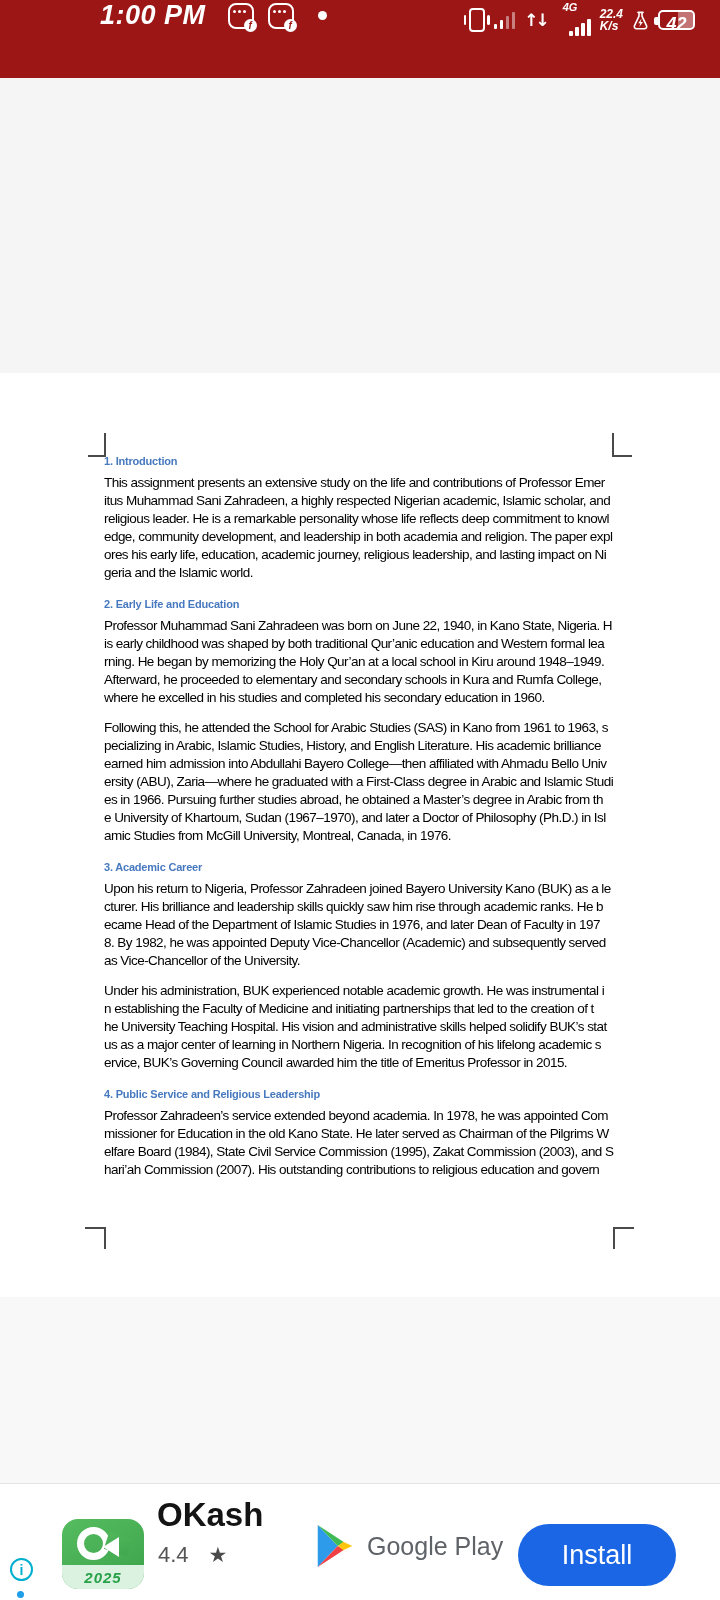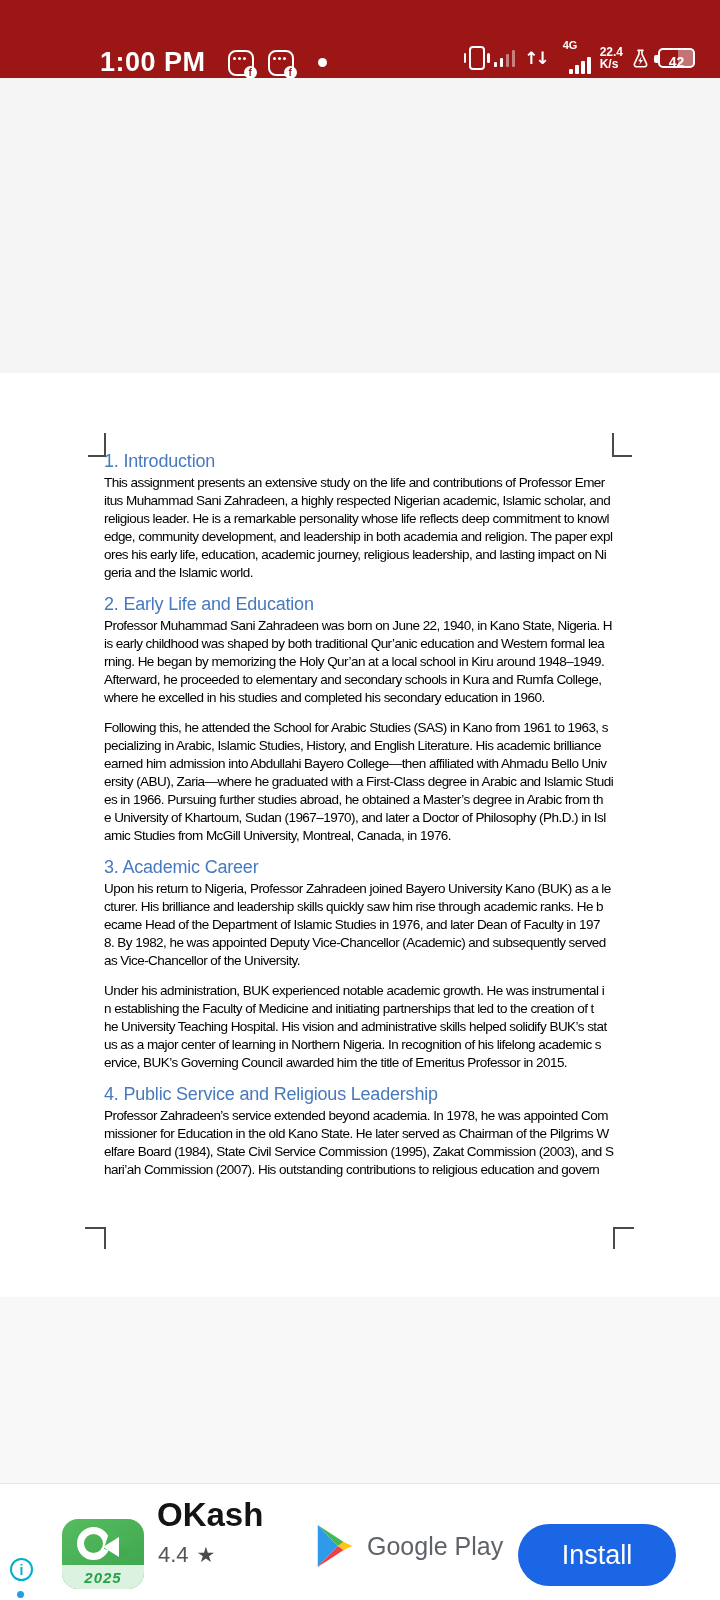--- a/index.html
+++ b/index.html
@@ -8,22 +8,23 @@
     position: relative;
     font-family: "Liberation Sans", sans-serif;
     background: #fff;
     overflow: hidden;
   }
 
   
   .status-bar {
     position:absolute; left:0; top:0; width:720px; height:78px;
     background:#9C1616; color:#fff;
-    display:flex; align-items:flex-end; justify-content:space-between;
+    display:flex; align-items:flex-start; justify-content:space-between;
     padding:0 25px 0 100px;
+    font-style:italic;
   }
   .sb-left { display:flex; align-items:center; gap:14px; }
   .sb-right { display:flex; align-items:center; gap:9px; }
   .sb-time { font-size:27px; font-weight:600; letter-spacing:0.5px; margin-right:8px; }
 
   .msgr { position:relative; width:26px; height:26px; border:2.5px solid #fff; border-radius:8px; display:inline-block; }
   .msgr::before { content:""; position:absolute; left:3px; top:5px; width:3px; height:3px; border-radius:50%;
     background:#fff; box-shadow:5px 0 0 #fff, 10px 0 0 #fff; }
   .msgr::after { content:"f"; position:absolute; right:-5px; bottom:-5px; width:13px; height:13px;
     background:#fff; color:#9C1616; border-radius:50%; font-size:10px; font-weight:700;
@@ -44,57 +45,57 @@
   .net { position:relative; width:32px; height:40px; }
   .net .g4 { position:absolute; top:1px; left:4px; font-size:11px; font-weight:700; }
   .net .bars { position:absolute; bottom:4px; right:0; }
 
   .speed { display:flex; flex-direction:column; align-items:flex-start; font-size:12px; font-weight:600; line-height:12px; }
 
   .batt { position:relative; width:37px; height:20px; border:2px solid #fff; border-radius:5px;
     display:flex; align-items:center; justify-content:center; }
   .batt::before { content:""; position:absolute; left:-6px; top:5px; width:3.5px; height:8px; background:#fff; border-radius:2px 0 0 2px; }
   .batt .fill { position:absolute; right:0; top:0; bottom:0; width:45%; background:rgba(255,255,255,0.4); border-radius:0 2px 2px 0; }
-  .batt .pct { position:relative; z-index:1; font-size:14px; font-weight:600;margin-top:8px; }
+  .batt .pct { position:relative; z-index:1; font-size:18px; font-weight:600;margin-top:8px; }
 
   
   .gray-top    { position:absolute; left:0; top:78px;   width:720px; height:295px; background:#F5F5F5; }
   .gray-bottom { position:absolute; left:0; top:1297px; width:720px; height:186px; background:#F8F8F8; }
 
   
   .doc { position:absolute; left:0; top:373px; width:720px; height:924px; background:#fff; }
   .mark { position:absolute; }
   .mark-tl { left:88px;  top:60px;  width:18px; height:24px; border-right:2px solid #4a4a4a;  border-bottom:2px solid #4a4a4a; }
   .mark-tr { left:612px; top:60px;  width:20px; height:24px; border-left:2px solid #4a4a4a;   border-bottom:2px solid #4a4a4a; }
   .mark-bl { left:85px;  top:854px; width:21px; height:22px; border-top:2px solid #4a4a4a;    border-right:2px solid #4a4a4a; }
   .mark-br { left:613px; top:854px; width:21px; height:22px; border-top:2px solid #4a4a4a;    border-left:2px solid #4a4a4a; }
 
   .doc-content { position:absolute; left:104px; top:78px; width:530px; }
-  .sec-h { font-size:18px; font-weight:400; color:#4779BF; line-height:20px; letter-spacing:-0.2px; margin:6px 0 3px; }
+  .sec-h { font-size:11px; font-weight:700; color:#4779BF; line-height:20px; letter-spacing:-0.2px; margin:6px 0 3px; }
   .sec-h:first-child { margin-top:0; }
   .sec-p { font-size:13.5px; line-height:18px; color:#000000; letter-spacing:-0.55px;
     white-space:pre-line; margin:0 0 12px; }
 
   
   .ad-banner { position:absolute; left:0; top:1483px; width:720px; height:117px; background:#fff; border-top:1px solid #E4E4E4; }
   .info-btn { position:absolute; left:10px; top:74px; width:23px; height:23px; border:2.5px solid #00AFCF; border-radius:50%;
     color:#00AFCF; font-size:14px; font-weight:700; display:flex; align-items:center; justify-content:center; background:#fff; }
   .info-dot { position:absolute; left:17px; top:107px; width:7px; height:7px; border-radius:50%; background:#1E9FE8; }
 
   .app-icon { position:absolute; left:62px; top:35px; width:82px; height:70px; border-radius:16px;
     background:linear-gradient(150deg,#55BC5F 0%, #3CA24B 100%); overflow:hidden;font-style:italic; }
   .ok-c { position:absolute; left:15px; top:8px; width:33px; height:33px; border:7.5px solid #fff; border-radius:50%; }
   .ok-cut { position:absolute; left:44px; top:16px; width:24px; height:18px; background:linear-gradient(150deg,#50B85B,#41A74F); transform:rotate(18deg); }
   .ok-arrow { position:absolute; left:41px; top:18px; width:0; height:0;
     border-top:10px solid transparent; border-bottom:10px solid transparent; border-right:16px solid #fff; }
   .ok-band { position:absolute; left:0; bottom:0; width:100%; height:24px; background:#DCF2E0;
     display:flex; align-items:center; justify-content:center; color:#27A249; font-size:15px; font-weight:700; letter-spacing:1px; }
 
   .app-title { position:absolute; left:157px; top:12px; font-size:33px; font-weight:700; color:#141414; }
-  .app-rating { position:absolute; left:158px; top:58px; font-size:22px; color:#555; display:flex; gap:8px; align-items:center; }
+  .app-rating { position:absolute; left:158px; top:58px; font-size:22px; color:#555; display:flex; gap:20px; align-items:center; }
   .app-rating .star { color:#4a4a4a; font-size:21px; }
 
   .play-badge { position:absolute; left:315px; top:40px; display:flex; align-items:center; gap:12px; }
   .play-text { font-size:25px; color:#5F6368; }
   .install-btn { position:absolute; left:518px; top:40px; width:158px; height:62px; border:none; border-radius:36.5px;
     background:#1B66E4; color:#fff; font-size:27px; font-family:"Liberation Sans",sans-serif; cursor:pointer;
     display:flex; align-items:center; justify-content:center; }
 </style>
 </head>
 <body>

